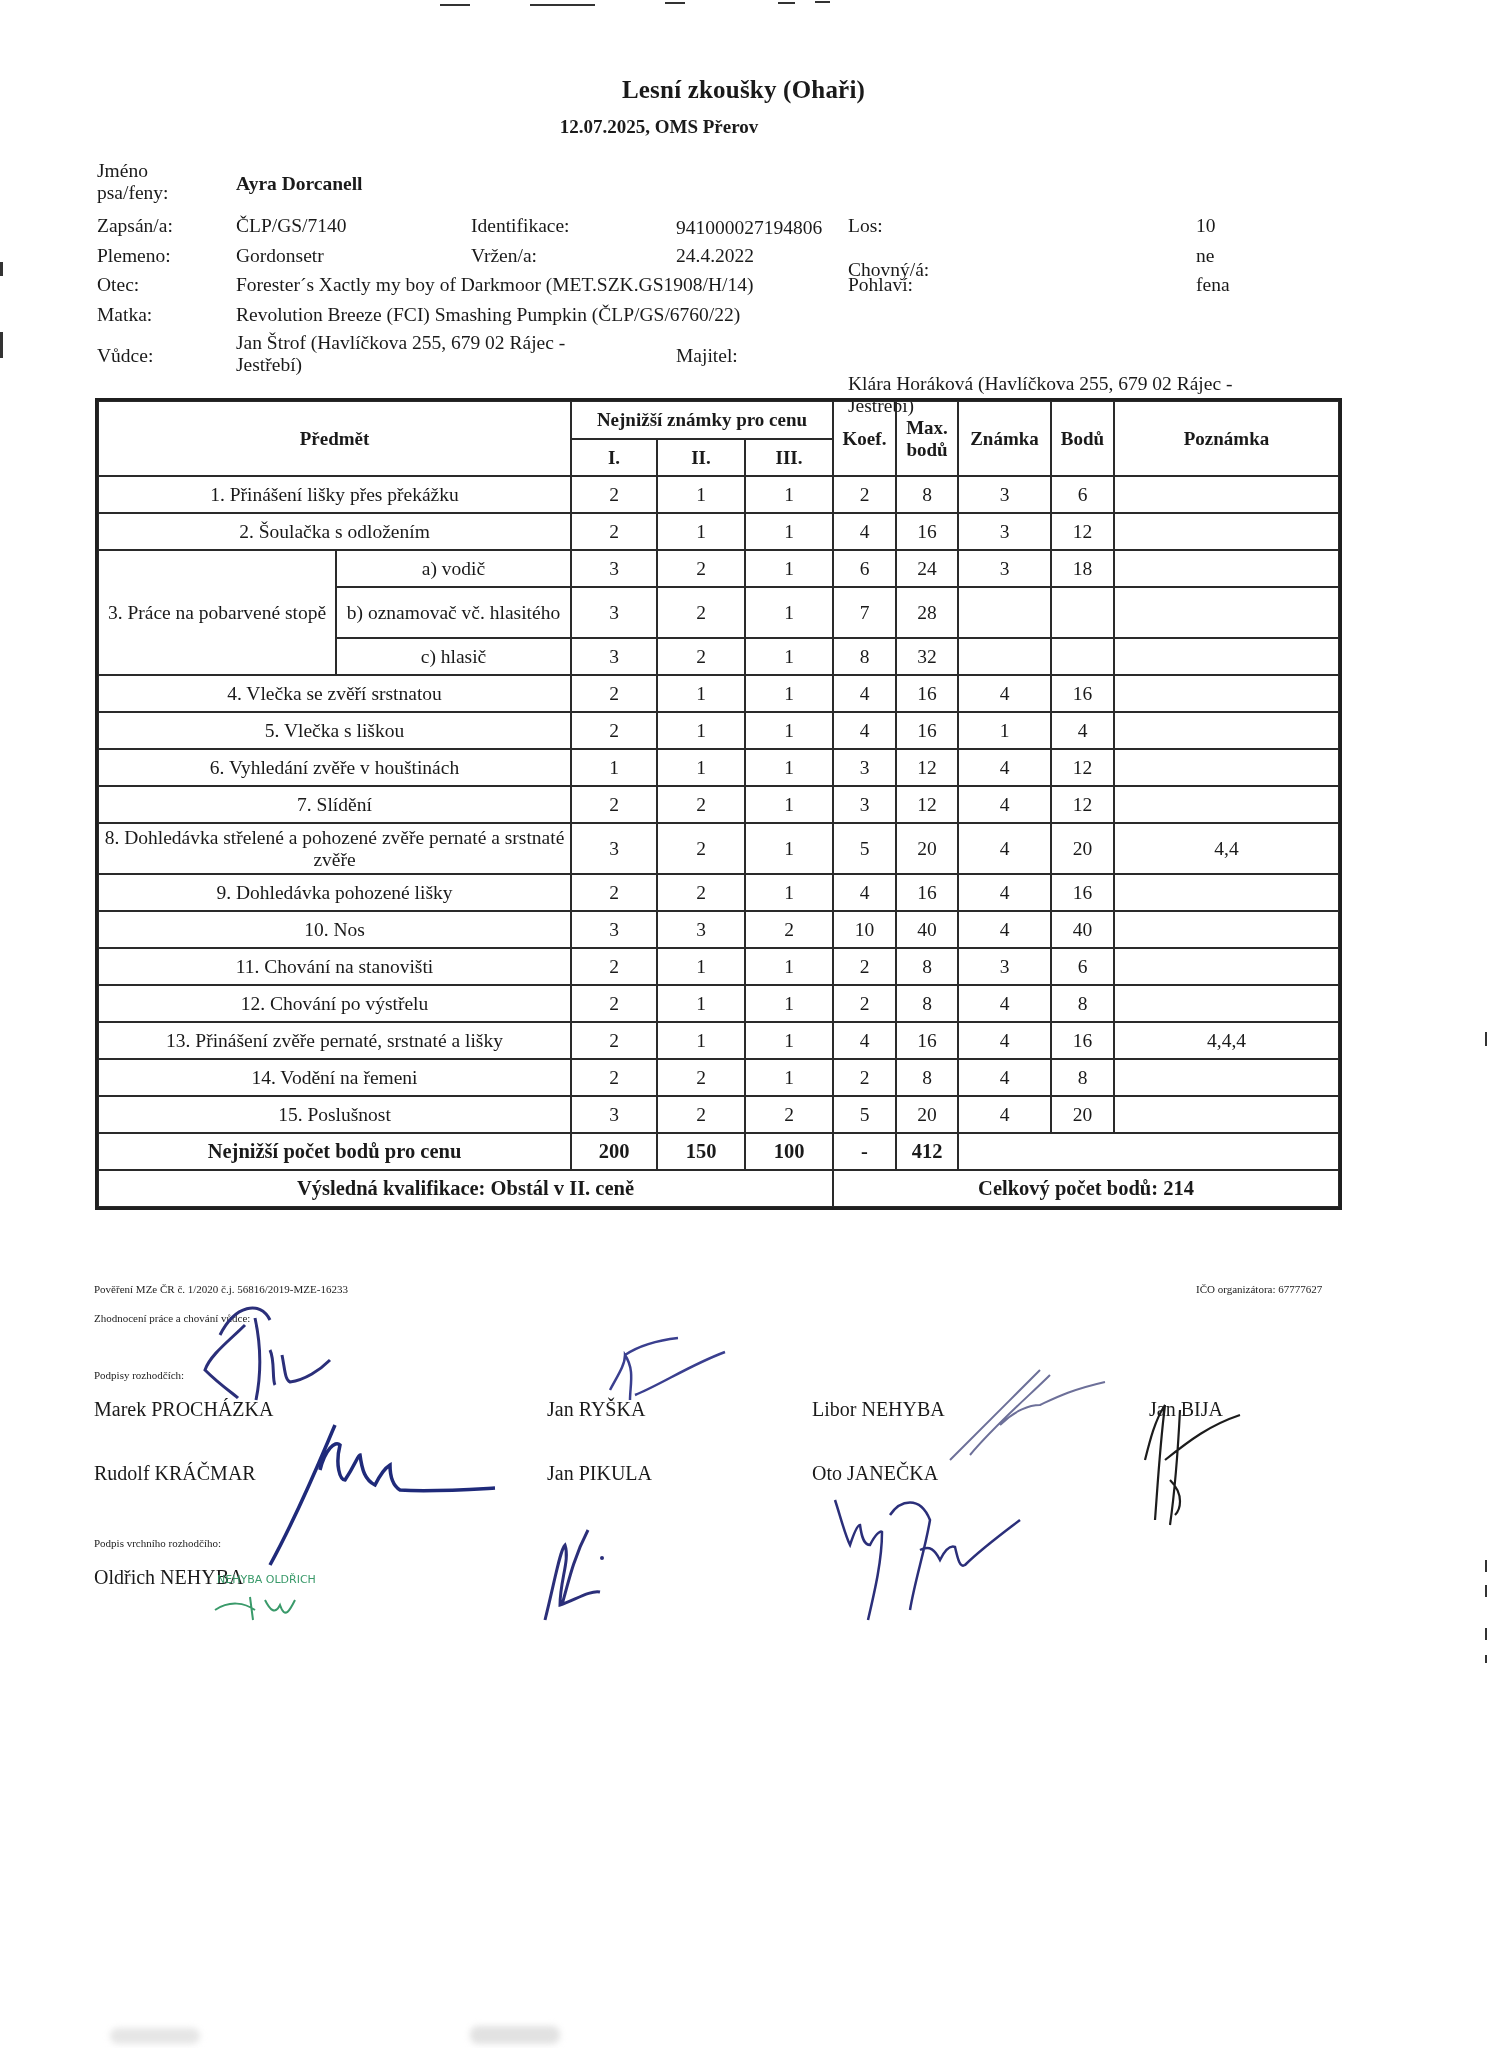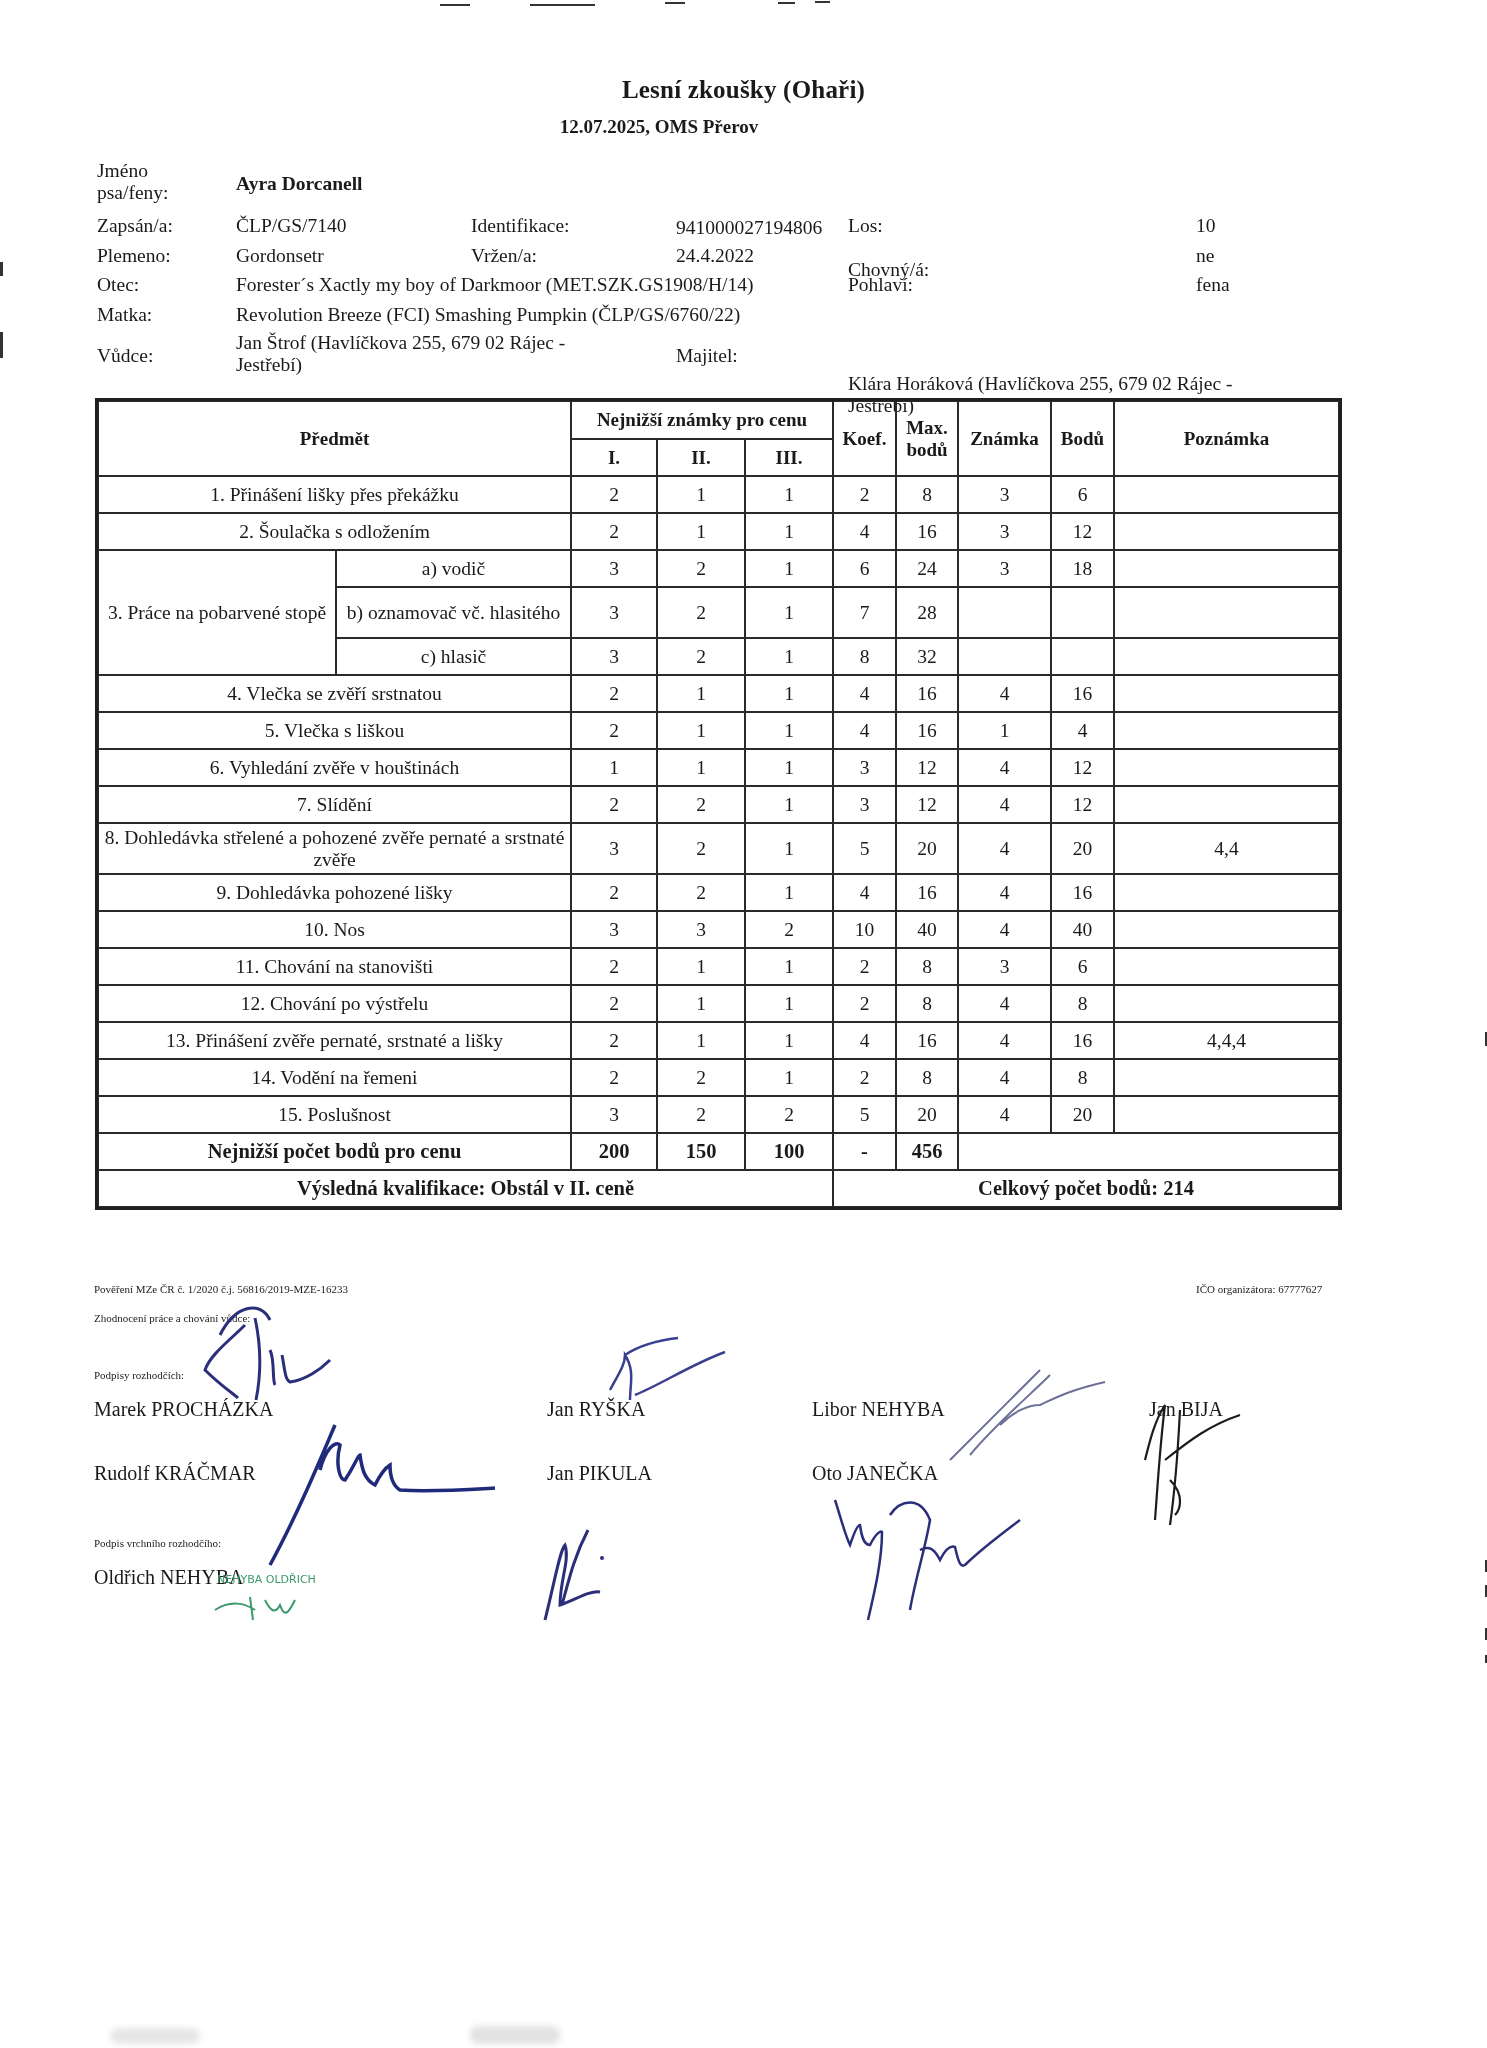--- a/index.html
+++ b/index.html
@@ -319,21 +319,21 @@
         <td class="subj"></td>
       </tr>
     </tbody>
   <tbody>
     <tr class="totals">
       <td colspan="2" class="subj">Nejnižší počet bodů pro cenu</td>
       <td class="num">200</td>
       <td class="num">150</td>
       <td class="num">100</td>
       <td class="num">-</td>
-      <td class="num">456</td>
+      <td class="num">412</td>
       <td colspan="3"></td>
     </tr>
     <tr class="totals">
       <td colspan="5" class="subj">Výsledná kvalifikace: Obstál v II. ceně</td>
       <td colspan="5" class="subj">Celkový počet bodů: 214</td>
     </tr>
   </tbody>
 </table>
 
 <div class="small" style="left:94px;top:1283px;">Pověření MZe ČR č. 1/2020 č.j. 56816/2019-MZE-16233</div>

